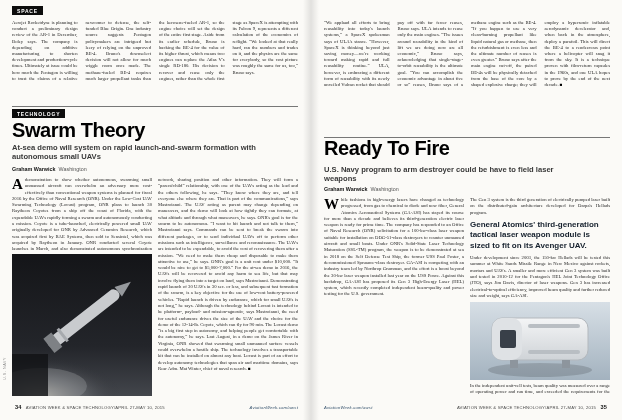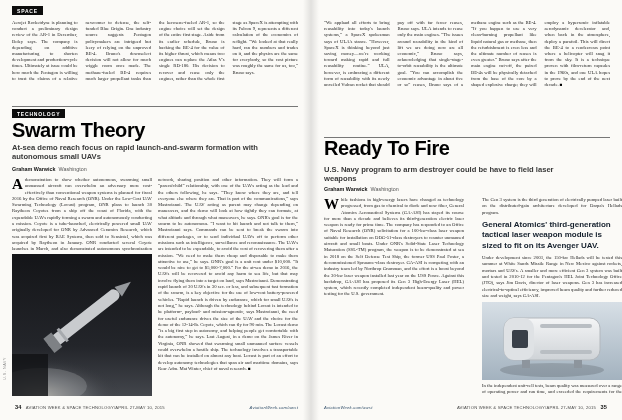--- a/index.html
+++ b/index.html
@@ -48,21 +48,21 @@
   <div class="tag" style="left:12px;top:6px;">SPACE</div>
 
   <div class="cols4" style="left:12px;top:20px;width:286px;height:84px;">
     <span>Aerojet Rocketdyne is planning to conduct a preliminary design review of the AR-1 in December, Boley says. The company is depending on additive manufacturing to shorten development and production-cycle times. Ultimately at issue could be how much the Pentagon is willing to trust the claims of a relative newcomer to defense, the self-funded Blue Origin. One industry source suggests Pentagon policymakers are intrigued but leery of relying on the unproved BE-4. Bruno's downselect decision will not allow for much wiggle room once made. The methane-fueled BE-4 requires much larger propellant tanks than the kerosene-fueled AR-1, so the engine choice will set the design of the entire first stage. Aside from its earlier schedule, Bruno is backing the BE-4 for the value of its higher thrust, which means two engines can replace the Atlas V's single RD-180. His decision to recover and reuse only the engines, rather than the whole first stage as SpaceX is attempting with its Falcon 9, represents a different calculation of the economics of reflight. “We looked at that really hard, ran the numbers and trades on it, and the physics are the same for everybody, so the cost picture was roughly the same for us, too,” Bruno says.</span>
   </div>
 
   <div class="rule" style="left:12px;top:106px;width:286px;"></div>
   <div class="tag" style="left:12px;top:109px;">TECHNOLOGY</div>
 
   <div class="headline" style="left:12px;top:120px;width:286px;">Swarm Theory</div>
-  <div class="standfirst" style="left:12px;top:143px;width:282px;">At-sea demo reach focus on rapid launch-and-swarm formation with autonomous small UAVs</div>
+  <div class="standfirst" style="left:12px;top:143px;width:282px;">At-sea demo will system on rapid launch-and-swarm formation with autonomous small UAVs</div>
   <div class="byline" style="left:12px;top:166px;">
     <span class="name">Graham Warwick</span><span>Washington</span>
   </div>
 
   <div class="bodycol" style="left:12px;top:177px;width:140px;height:74px;">
     <span class="dropcap">A</span><span>demonstration to show whether autonomous, swarming small unmanned aircraft can overwhelm an adversary more cost-effectively than conventional weapon systems is planned for fiscal 2016 by the Office of Naval Research (ONR). Under the Low-Cost UAV Swarming Technology (Locust) program, ONR plans to launch 30 Raytheon Coyotes from a ship off the coast of Florida, with the expendable UAVs rapidly forming a swarm and autonomously conducting a mission. Coyote is a tube-launched, electrically powered small UAV originally developed for ONR by Advanced Ceramics Research, which was acquired first by BAE Systems, then sold to Sensintel, which was acquired by Raytheon in January. ONR conducted several Coyote launches in March, and also demonstrated autonomous synchronization and formation flight with nine UAVs. The swarming demo is planned from ONR's Sea Fighter technology-demonstration ship, offshore from Eglin AFB, Florida, says Lee Mastroianni, Locust program manager. After rapid launch, the Coyotes will establish a communications</span>
   </div>
 
   <div class="photo" style="left:12px;top:254px;width:140px;height:142px;">
     <svg width="140" height="142" viewBox="0 0 140 142">
@@ -117,21 +117,21 @@
   <div class="headline" style="left:324px;top:138px;width:286px;">Ready To Fire</div>
   <div class="standfirst" style="left:324px;top:165px;width:240px;">U.S. Navy program to arm destroyer could be have to field laser weapons</div>
   <div class="byline" style="left:324px;top:186px;">
     <span class="name">Graham Warwick</span><span>Washington</span>
   </div>
 
   <div class="bodycol" style="left:324px;top:197px;width:140px;height:199px;">
     <span class="dropcap">W</span><span>hile fashions in high-energy lasers have changed as technology progressed, from gas to chemical to diode and now fiber, General Atomics Aeronautical Systems (GA-ASI) has stayed its course for more than a decade and believes its third-generation electric laser weapon is ready for prime time. The company has responded to an Office of Naval Research (ONR) solicitation for a 100-kw-class laser weapon suitable for installation on DDG-51-class destroyers to counter unmanned aircraft and small boats. Under ONR's Solid-State Laser Technology Maturation (SSL-TM) program, the weapon is to be demonstrated at sea in 2018 on the Self Defense Test Ship, the former USS Paul Foster, a decommissioned Spruance-class destroyer. GA-ASI is competing with an industry team led by Northrop Grumman, and the effort is a boost beyond the 30-kw laser weapon installed last year on the USS Ponce. Against this backdrop, GA-ASI has proposed its Gen 3 High-Energy Laser (HEL) system, which recently completed independent beam-quality and power testing for the U.S. government.</span>
   </div>
 
-  <div class="col2stack" style="left:470px;top:197px;width:140px;height:199px;margin-left:12px;">
+  <div class="col2stack" style="left:470px;top:197px;width:140px;height:199px;">
     <div class="txt">The Gen 3 system is the third generation of electrically pumped laser built on the distributed-gain architecture developed for Darpa's Hellads program.</div>
     <div class="pullquote">General Atomics' third-generation tactical laser weapon module is sized to fit on its Avenger UAV.</div>
     <div class="txt">Under development since 2003, the 150-kw Hellads will be tested this summer at White Sands Missile Range in New Mexico against rockets, mortars and UAVs. A smaller and more efficient Gen 3 system was built and tested in 2010-12 for the Pentagon's HEL Joint Technology Office (JTO), says Jim Davis, director of laser weapons. Gen 3 has increased electrical-to-optical efficiency, improved beam quality and further reduced size and weight, says GA-ASI.</div>
     <div class="photo" style="position:relative;left:0;top:0;width:140px;height:78px;margin:3px 0;">
       <svg width="140" height="78" viewBox="0 0 140 78">
         <defs>
           <linearGradient id="skybg" x1="0" y1="0" x2="0" y2="1">
             <stop offset="0" stop-color="#d7dfe6"></stop>
             <stop offset="1" stop-color="#a3b2bf"></stop>
           </linearGradient>

